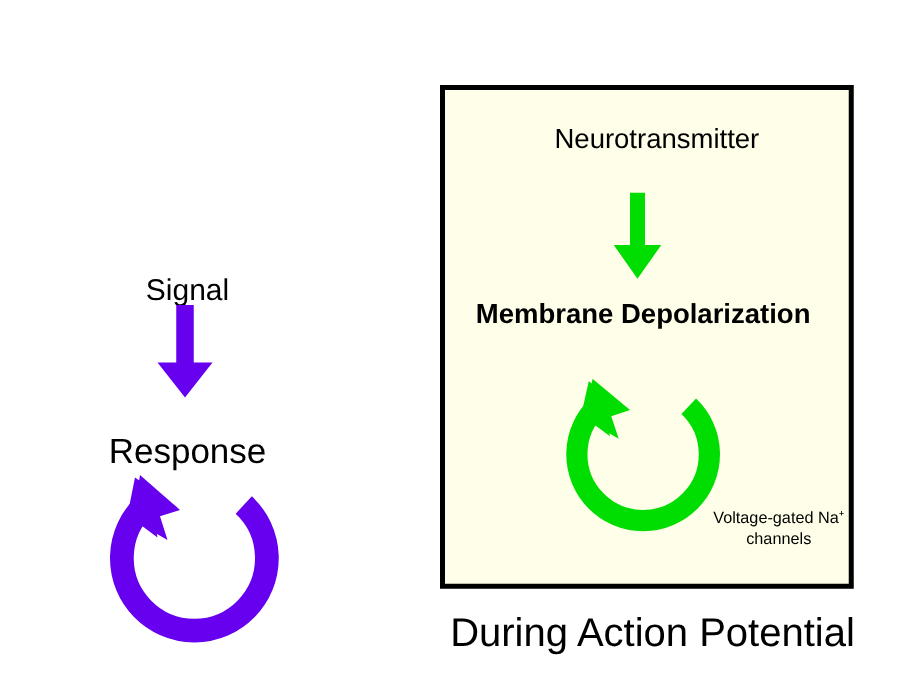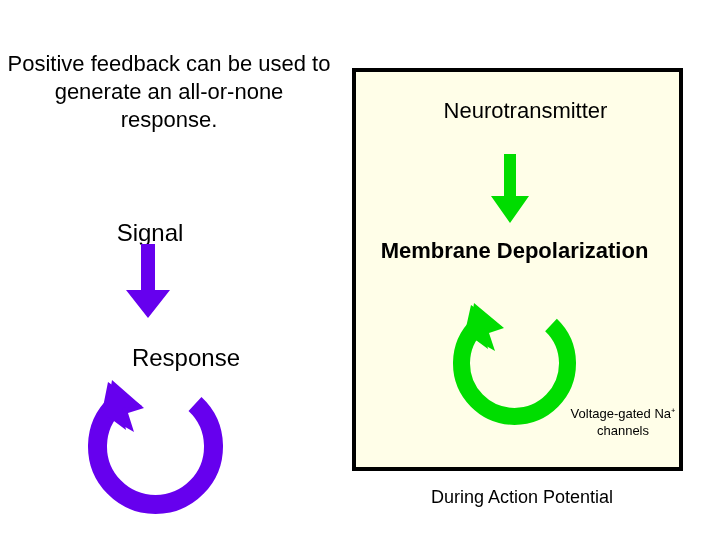--- a/index.html
+++ b/index.html
@@ -37,22 +37,22 @@
     text-align: center;
     font-size: 24px;
     line-height: 1.2;
   }
 
   .response-label {
     position: absolute;
     left: 60px;
     top: 344px;
     width: 180px;
-    text-align: right;
-    font-size: 24px;
+    text-align: center;
+    font-size: 28px;
     line-height: 1.18;
   }
 
   
   .panel {
     position: absolute;
     left: 352px;
     top: 68px;
     width: 331px;
     height: 403px;
@@ -91,39 +91,38 @@
     font-size: 13px;
     line-height: 1.3;
   }
 
   .bottom-label {
     position: absolute;
     left: 352px;
     top: 487px;
     width: 340px;
     text-align: center;
-    font-size: 18px;
+    font-size: 32px;
     line-height: 1.2;
   }
 
   
   .gfx { position: absolute; }
   .gfx svg { display: block; }
 
   #purple-down-arrow { left: 118px; top: 244px; }
   #green-down-arrow  { left: 487px; top: 154px; }
   #purple-cycle      { left: 82px;  top: 378px; }
   #green-cycle       { left: 447px; top: 301px; }
 </style>
 </head>
 <body>
 
 <div id="slide">
 
-  <div class="caption">Positive feedback can be used to generate an all-or-none response.</div>
 
   <div class="signal-label">Signal</div>
 
   <div class="gfx" id="purple-down-arrow">
     <svg width="60" height="75" viewBox="0 0 60 75" aria-hidden="true">
       <path d="M23 0 H37 V46 H52 L30 74 L8 46 H23 Z" fill="#6600ee"></path>
     </svg>
   </div>
 
   <div class="response-label">Response</div>

